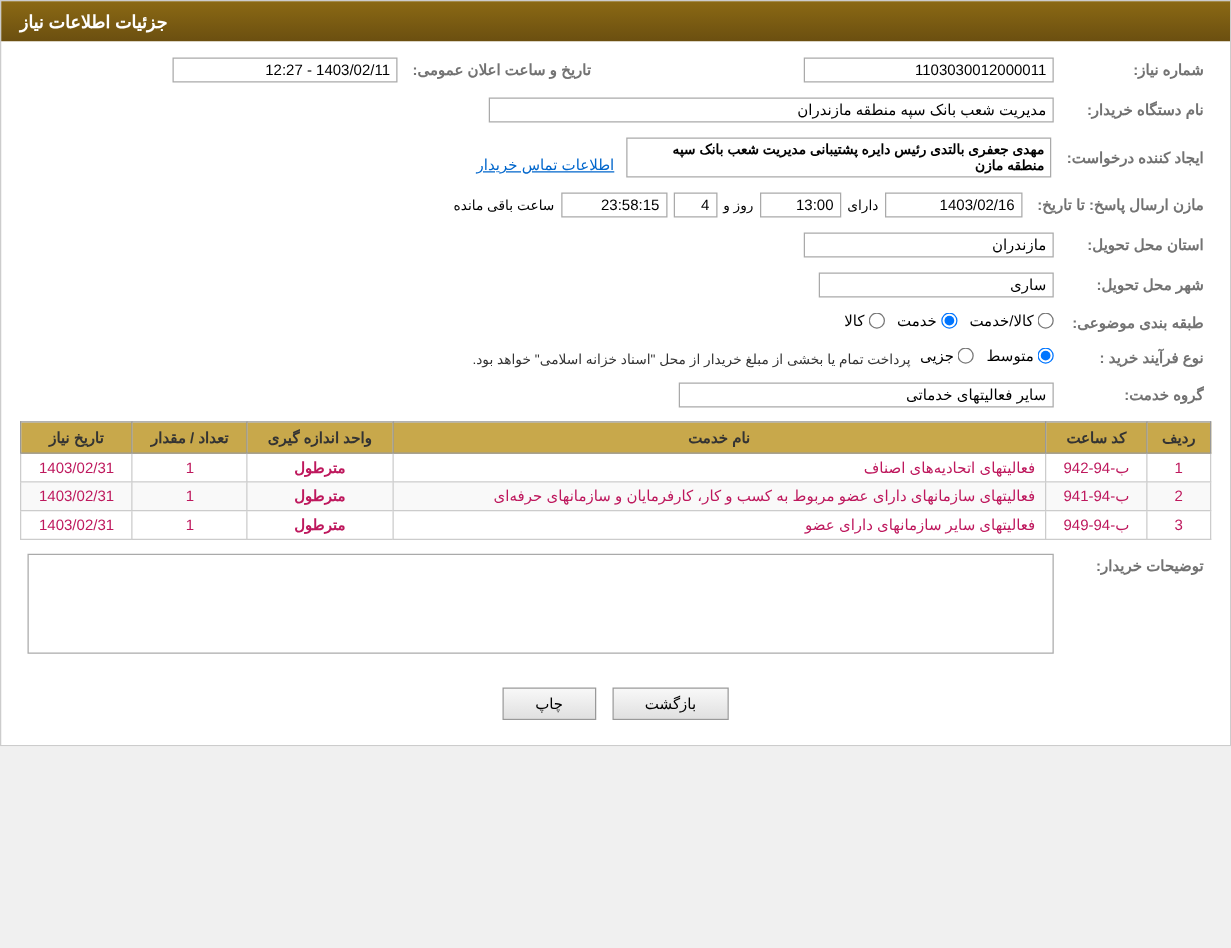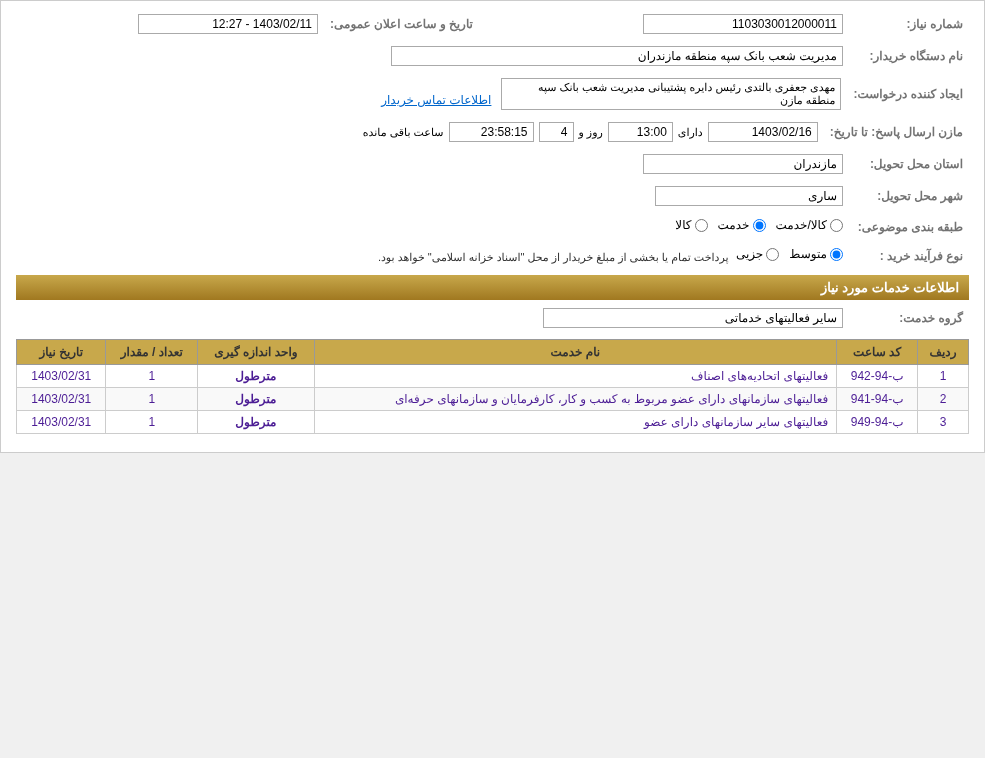--- a/index.html
+++ b/index.html
@@ -60,21 +60,21 @@
       text-decoration: underline;
     }
     .radio-group {
       display: inline-flex;
       gap: 10px;
       align-items: center;
       direction: rtl;
     }
     .radio-item {
       display: flex;
-      align-items: flex-end;
+      align-items: flex-start;
       gap: 3px;
     }
     .section-title {
       background: linear-gradient(to bottom, #c8a84b, #a07820);
       color: #fff;
       padding: 5px 10px;
       font-size: 13px;
       font-weight: bold;
       margin: 8px 0 5px 0;
       text-align: right;
@@ -101,21 +101,21 @@
       border: 1px solid #999;
       padding: 5px 8px;
       text-align: center;
       color: #333;
       font-weight: bold;
     }
     .services-table td {
       border: 1px solid #ccc;
       padding: 4px 8px;
       text-align: center;
-      color: #4c1d95;
+      color: #be185d;
     }
     .services-table tr:nth-child(even) td {
       background: #f9f9f9;
     }
     .orange-text {
       color: #e07700;
       font-weight: bold;
     }
     .notes-textarea {
       border: 1px solid #aaa;
@@ -147,20 +147,23 @@
     }
     .watermark-area {
       position: relative;
     }
   </style>
 </head>
 <body>
 
 <div class="page-wrapper">
 
+  <div class="header-bar">
+    <span>جزئیات اطلاعات نیاز</span>
+  </div>
 
   <div class="content-area">
 
     <table class="info-table">
       <tbody>
           <tr>
         <td class="label-cell">شماره نیاز:</td>
         <td class="value-cell">
           <span class="input-box" style="display:inline-block; width:200px;">1103030012000011</span>
         </td>
@@ -182,21 +185,21 @@
         </td>
       </tr>
     </tbody>
       </table>
 
     <table class="info-table">
       <tbody>
           <tr>
         <td class="label-cell">ایجاد کننده درخواست:</td>
         <td class="value-cell">
-          <span class="input-box" style="display:inline-block; width:340px; font-size:11px;">مهدی جعفری بالتدی رئیس دایره پشتیبانی مدیریت شعب بانک سپه منطقه مازن</span>
+          <span class="input-box" style="display:inline-block; width:340px; font-size:11px;font-weight:bold;">مهدی جعفری بالتدی رئیس دایره پشتیبانی مدیریت شعب بانک سپه منطقه مازن</span>
           &nbsp;
           <span class="link-blue">اطلاعات تماس خریدار</span>
         </td>
       </tr>
     </tbody>
       </table>
 
     <table class="info-table">
       <tbody>
           <tr>
@@ -277,21 +280,20 @@
               <span>جزیی</span>
             </span>
           </span>
           <span style="margin-right: 4px; color:#333; font-size:11px;">پرداخت تمام یا بخشی از مبلغ خریدار از محل "اسناد خزانه اسلامی" خواهد بود.</span>
         </td>
       </tr>
     </tbody>
       </table>
 
 
-    <div class="section-title">اطلاعات خدمات مورد نیاز</div>
 
     <table class="info-table">
       <tbody>
           <tr>
         <td class="label-cell">گروه خدمت:</td>
         <td class="value-cell">
           <span class="input-box" style="display:inline-block; width:300px;">سایر فعالیتهای خدماتی</span>
         </td>
       </tr>
     </tbody>
@@ -331,16 +333,30 @@
       <td>ب-94-949</td>
       <td style="text-align:right;">فعالیتهای سایر سازمانهای دارای عضو</td>
       <td class="orange-text">مترطول</td>
       <td>1</td>
       <td>1403/02/31</td>
     </tr>
           </tbody>
       </table>
     </div>
 
-
+    <table class="info-table" style="margin-top:8px;">
+      <tbody>
+          <tr>
+        <td class="label-cell" style="vertical-align:top; padding-top:6px;">توضیحات خریدار:</td>
+        <td class="value-cell">
+          <textarea class="notes-textarea" style=""></textarea>
+        </td>
+      </tr>
+    </tbody>
+      </table>
+
+    <div class="buttons-row">
+      <button class="btn">بازگشت</button>
+      <button class="btn">چاپ</button>
+    </div>
 
   </div>
 </div>
 
 </body></html>

